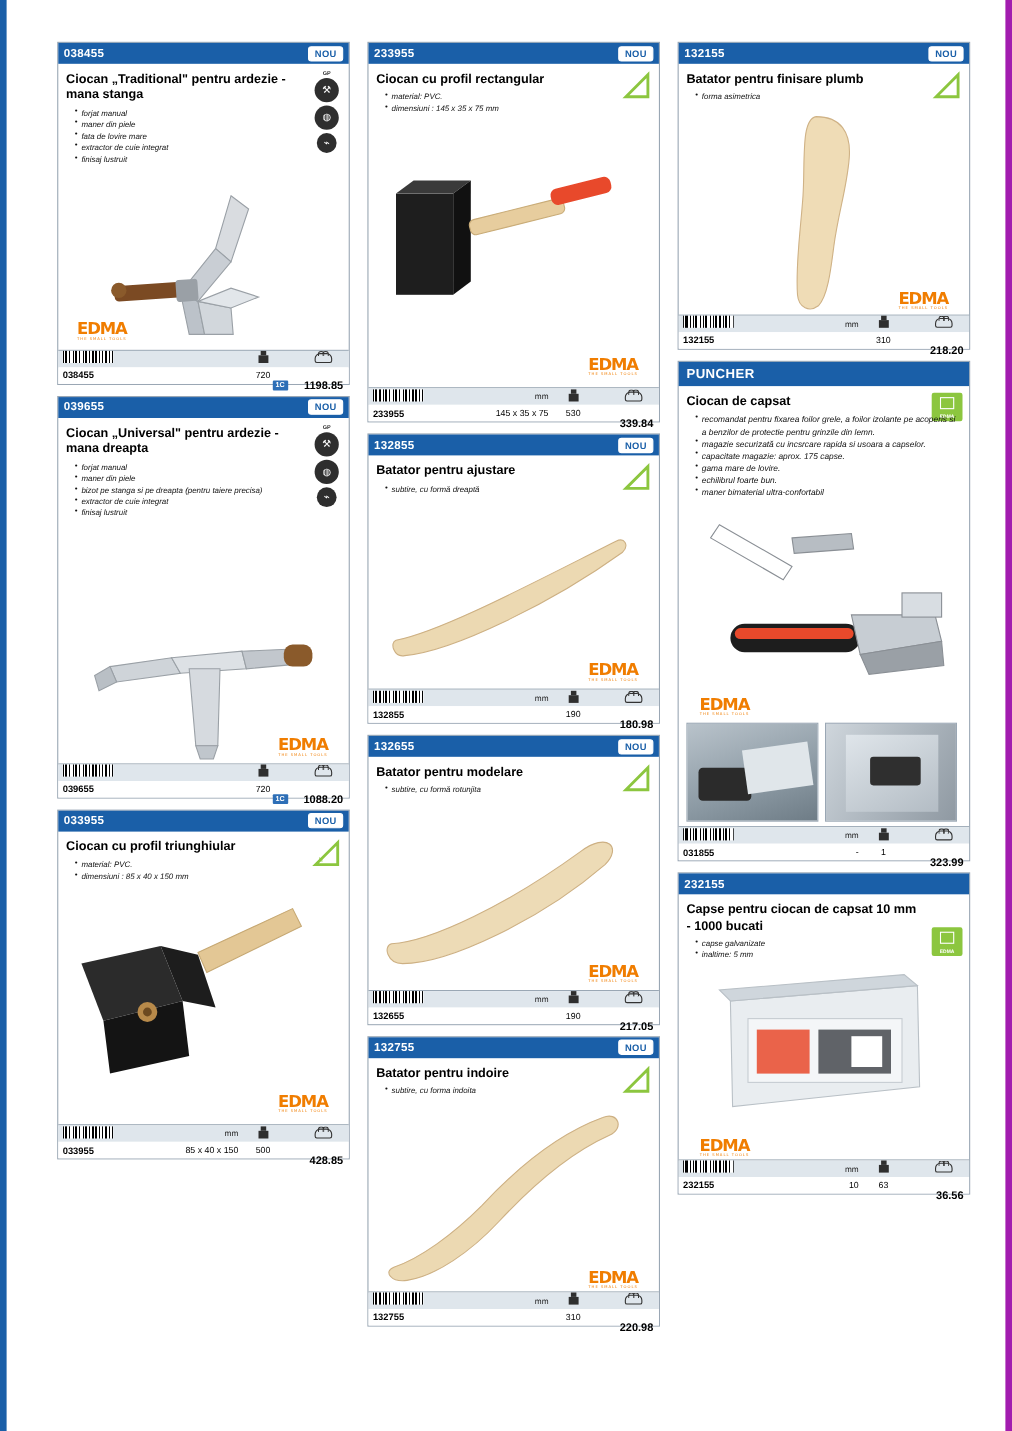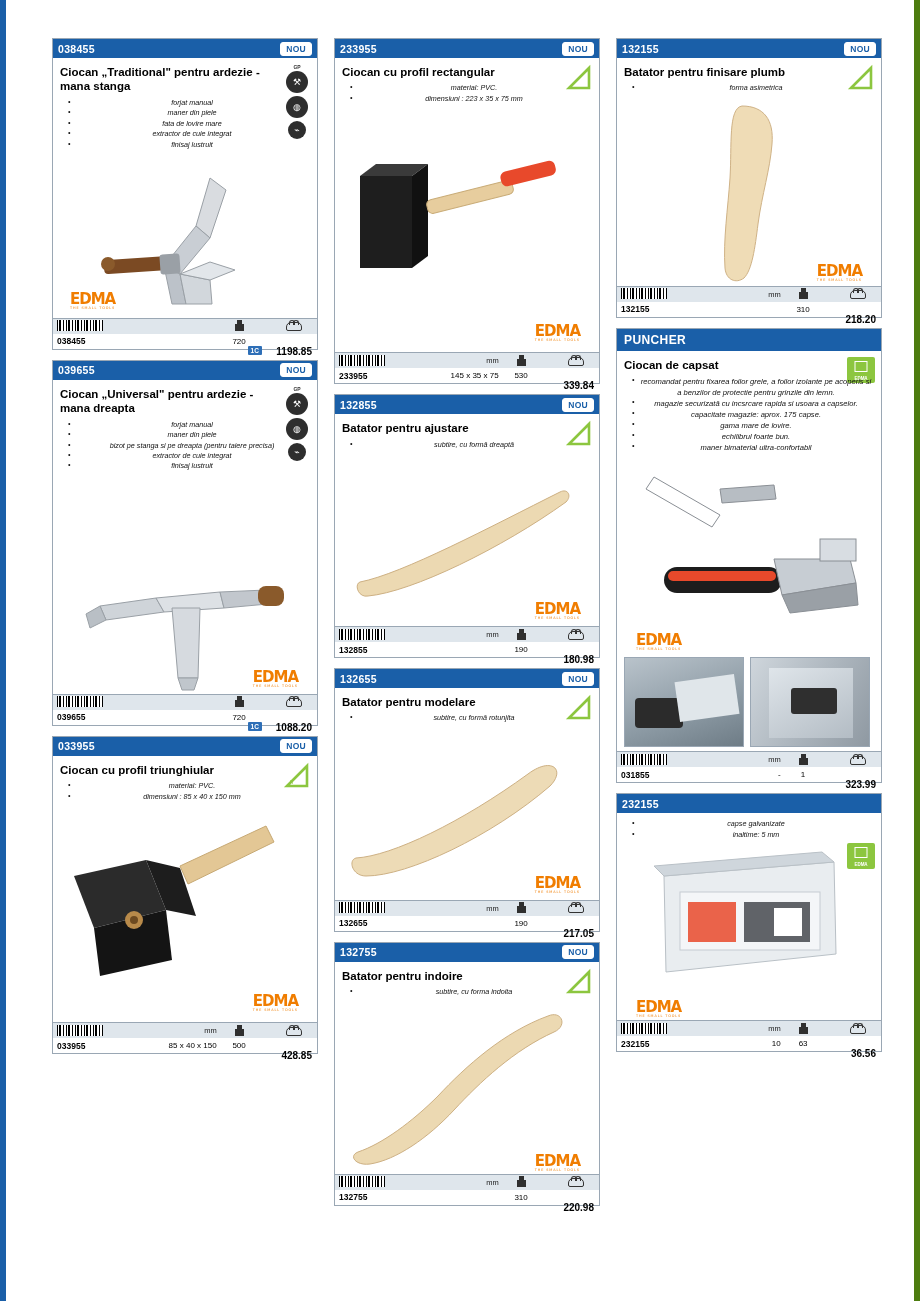--- a/index.html
+++ b/index.html
@@ -7,21 +7,21 @@
   body {
     width: 920px; height: 1301px;
     background: #ffffff;
     font-family: "Liberation Sans", sans-serif;
     position: relative;
     overflow: hidden;
   }
   .page {
     position:absolute; left:0; top:0; width:920px; height:1301px;
     border-left: 6px solid #1a5fa8;
-    border-right: 6px solid #4d7c0f;
+    border-right: 6px solid #a21caf;
   }
   .columns {
     position:absolute; left:46px; top:38px; width:830px;
     display:flex; gap:16px; align-items:flex-start;
   }
   .col { width:266px; display:flex; flex-direction:column; gap:10px; }
 
   
   .card {
     border:1px solid #9aa7b4;
@@ -46,21 +46,21 @@
     border:1px solid #ffffff;
     text-align:center;
   }
   .card-body { padding:6px 7px 0 7px; position:relative; }
   .title {
     font-size:11.5px; font-weight:bold; color:#000;
     line-height:1.25; margin:1px 0 4px 0;
     padding-right:32px;
   }
   .title.narrow { padding-right:36px; }
-  ul.bullets { margin:0 0 0 8px; padding:0; list-style:none;text-align:center; }
+  ul.bullets { margin:0 0 0 8px; padding:0; list-style:none; }
   ul.bullets li {
     font-size:7.2px; font-style:italic; color:#111;
     line-height:1.45; position:relative; padding-left:6px;
   }
   ul.bullets li:before {
     content:"•"; position:absolute; left:0; top:-1px; font-size:7px;
   }
   ul.bullets.big li { font-size:7.6px; }
 
   
@@ -355,21 +355,21 @@
         </div>
         <div class="card-body">
           <div class="tri-icon">
             <svg width="28" height="28" viewBox="0 0 28 28">
               <path d="M4 24 L24 24 L24 4 Z" fill="none" stroke="#8cc63f" stroke-width="2.6"></path>
             </svg>
           </div>
           <div class="title">Ciocan cu profil rectangular</div>
           <ul class="bullets">
             <li>material: PVC.</li>
-            <li>dimensiuni : 223 x 35 x 75 mm</li>
+            <li>dimensiuni : 145 x 35 x 75 mm</li>
           </ul>
           <div class="img-area" style="height:248px;">
             <svg width="252" height="240" viewBox="0 0 252 240" style="position:absolute;left:0;top:10px;">
               <g>
                 <rect x="18" y="62" width="52" height="92" fill="#1e1e1e"></rect>
                 <polygon points="18,62 34,50 86,50 70,62" fill="#3a3a3a"></polygon>
                 <polygon points="70,62 86,50 86,142 70,154" fill="#111"></polygon>
                 <rect x="84" y="76" width="88" height="14" rx="5" transform="rotate(-14 128 83)" fill="#e7cd9e" stroke="#c9ac78" stroke-width="1"></rect>
                 <rect x="158" y="52" width="56" height="15" rx="6" transform="rotate(-14 186 59)" fill="#e8492b"></rect>
               </g>
@@ -620,20 +620,21 @@
 
       <div class="card">
         <div class="card-head">
           <span class="ref">232155</span>
         </div>
         <div class="card-body">
           <div class="green-box" style="top:30px;">
             <span class="gb-box"></span>
               <span class="gb-txt">EDMA</span>
           </div>
+          <div class="title narrow">Capse pentru ciocan de capsat 10 mm - 1000 bucati</div>
           <ul class="bullets">
             <li>capse galvanizate</li>
             <li>inaltime: 5 mm</li>
           </ul>
           <div class="img-area" style="height:180px;">
             <svg width="252" height="176" viewBox="0 0 252 176" style="position:absolute;left:0;top:6px;">
               <g>
                 <polygon points="40,30 210,16 212,108 42,126" fill="#e9edf0" stroke="#b9c0c6" stroke-width="1"></polygon>
                 <polygon points="40,30 210,16 198,6 30,20" fill="#cfd6dc" stroke="#b9c0c6" stroke-width="1"></polygon>
                 <rect x="56" y="46" width="140" height="58" fill="#f4f6f8" stroke="#c6ccd2" stroke-width="1"></rect>

